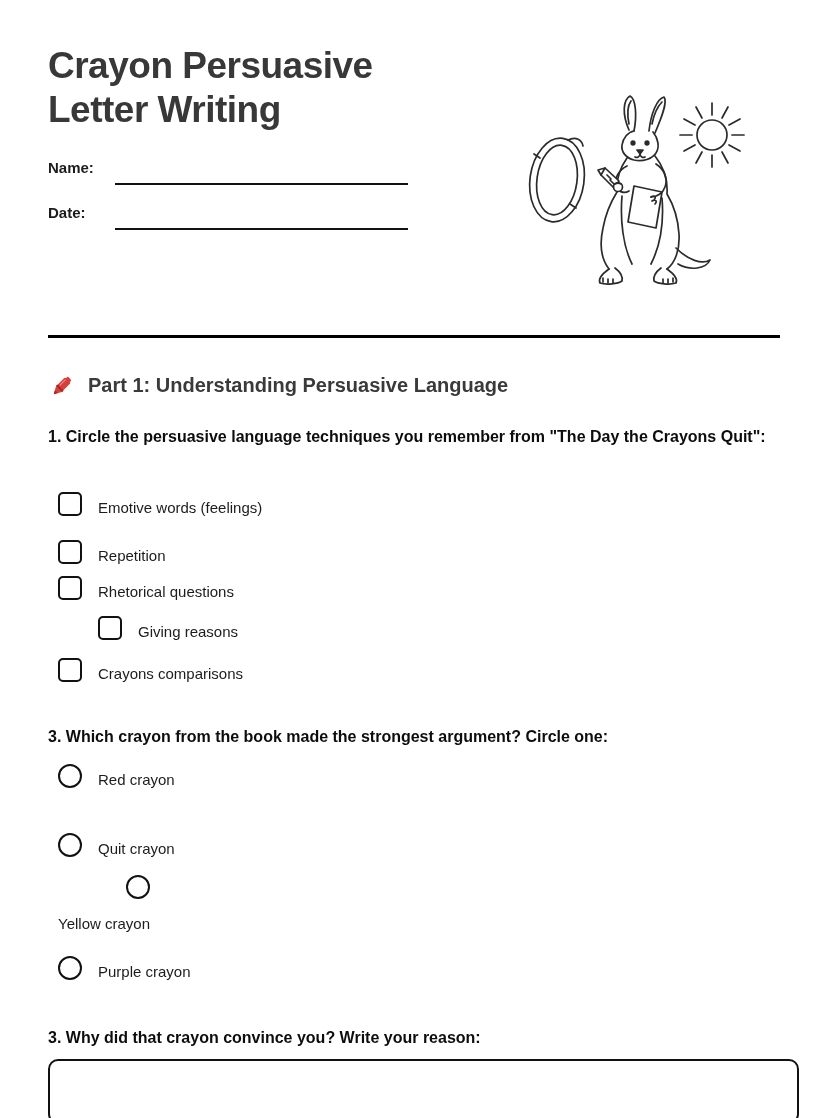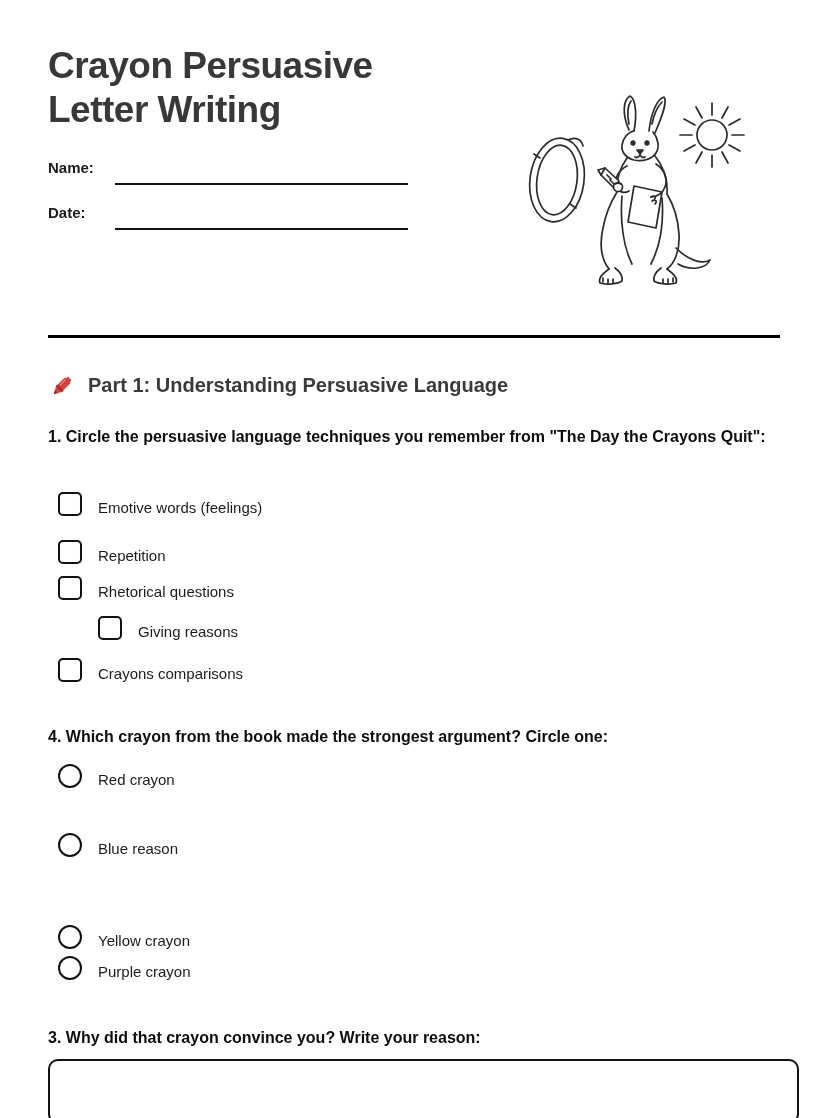--- a/index.html
+++ b/index.html
@@ -163,31 +163,31 @@
   </div>
   <div class="opt-row" style="top:616px;padding-left:40px;">
     <span class="checkbox"></span>
     <span class="opt-label">Giving reasons</span>
   </div>
   <div class="opt-row" style="top:658px;">
     <span class="checkbox"></span>
     <span class="opt-label">Crayons comparisons</span>
   </div>
 
-  <div class="question" style="top:728px;">4. Which crayon from the book made the strongest argument? Circle one:</div>
+  <div class="question" style="top:728px;">3. Which crayon from the book made the strongest argument? Circle one:</div>
 
   <div class="opt-row" style="top:764px;">
     <span class="radio"></span>
     <span class="opt-label">Red crayon</span>
   </div>
   <div class="opt-row" style="top:833px;">
     <span class="radio"></span>
-    <span class="opt-label">Blue reason</span>
+    <span class="opt-label">Quit crayon</span>
   </div>
-  <div class="opt-row" style="top:925px;">
+  <div class="opt-row" style="top:875px;flex-direction:column;">
     <span class="radio"></span>
     <span class="opt-label">Yellow crayon</span>
   </div>
   <div class="opt-row" style="top:956px;">
     <span class="radio"></span>
     <span class="opt-label">Purple crayon</span>
   </div>
 
   <div class="question" style="top:1029px;">3. Why did that crayon convince you? Write your reason:</div>
   <textarea class="answer-box" style=""></textarea>

